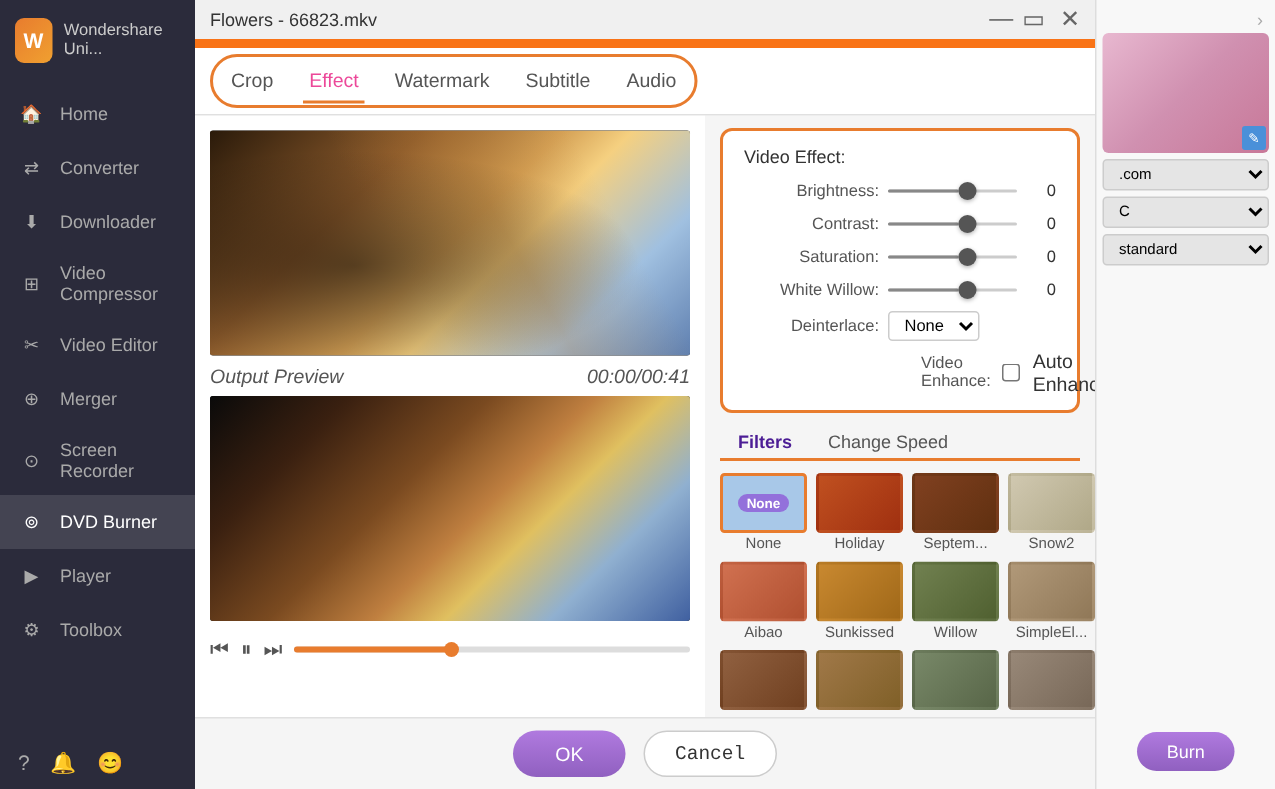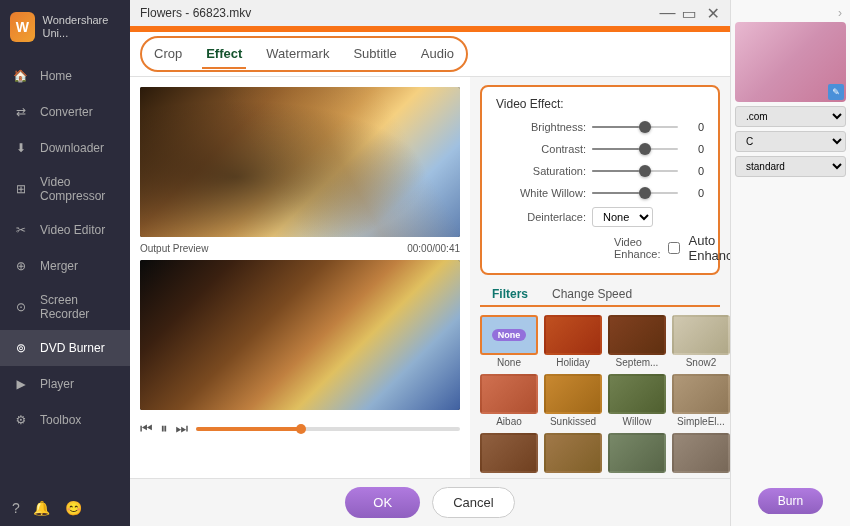--- a/index.html
+++ b/index.html
@@ -70,22 +70,22 @@
     .titlebar-extra span { font-size: 16px; color: #666; cursor: pointer; }
     .tab {
       padding: 6px 4px;
       font-size: 13px;
       color: #555;
       cursor: pointer;
       border-bottom: 2px solid transparent;
       margin-bottom: -1px;
     }
     .tab.active {
-      color: #14532d;
-      font-weight: 700;
+      color: #ec4899;
+      font-weight: 400;
       border-bottom: 2px solid #e87c2e;
     }
 
     
     .content {
       display: flex;
       flex: 1;
       overflow: hidden;
     }
 
@@ -114,21 +114,21 @@
     
     .video-preview-img::after {
       content: '';
       position: absolute; inset: 0;
       background: 
         radial-gradient(ellipse at 30% 60%, rgba(0,0,0,0.5) 0%, transparent 60%),
         linear-gradient(60deg, transparent 40%, rgba(180,120,50,0.3) 60%, transparent 80%);
     }
     .output-label {
       display: flex; justify-content: space-between; align-items: center;
-      font-size: 10px; color: #555;
+      font-size: 13px; color: #555; font-style: italic;
     }
     .video-output {
       background: #111;
       height: 150px;
       border-radius: 2px;
       overflow: hidden;
     }
     .video-output-img {
       width: 100%; height: 100%;
       background: linear-gradient(135deg, #0a0a0a 0%, #3a2010 20%, #7a4a20 40%, #c08040 55%, #e0c060 65%, #90b0d0 80%, #4060a0 100%);
@@ -201,21 +201,21 @@
 
     
     .sub-tabs {
       display: flex; gap: 0; margin-bottom: 8px;
       border-bottom: 2px solid #e87c2e;
     }
     .sub-tab {
       padding: 4px 12px; font-size: 12px; color: #555; cursor: pointer;
       border-bottom: 2px solid transparent; margin-bottom: -2px;
     }
-    .sub-tab.active { color: #0f766e; border-bottom: 2px solid #e87c2e; font-weight: 600; }
+    .sub-tab.active { color: #4c1d95; border-bottom: 2px solid #e87c2e; font-weight: 600; }
 
     
     .filters-grid {
       display: grid;
       grid-template-columns: repeat(4, 1fr);
       gap: 6px;
       margin-bottom: 10px;
     }
     .filter-item {
       display: flex; flex-direction: column; align-items: center; gap: 2px;
@@ -265,21 +265,21 @@
       border-top: 1px solid #e0e0e0;
       flex-shrink: 0;
     }
     .ok-btn {
       background: linear-gradient(180deg, #b07adf, #9060c0);
       color: white; border: none; border-radius: 16px;
       padding: 7px 28px; font-size: 13px; cursor: pointer;
     }
     .cancel-btn {
       background: white; border: 1px solid #ccc; border-radius: 16px;
-      padding: 7px 20px; font-size: 13px; color: #333; cursor: pointer;
+      padding: 7px 20px; font-size: 13px; color: #333; cursor: pointer; font-family: Liberation Mono, monospace;
     }
 
     
     .right-side-panel {
       width: 120px;
       background: #f8f8f8;
       border-left: 1px solid #ddd;
       display: flex;
       flex-direction: column;
       padding: 4px;

